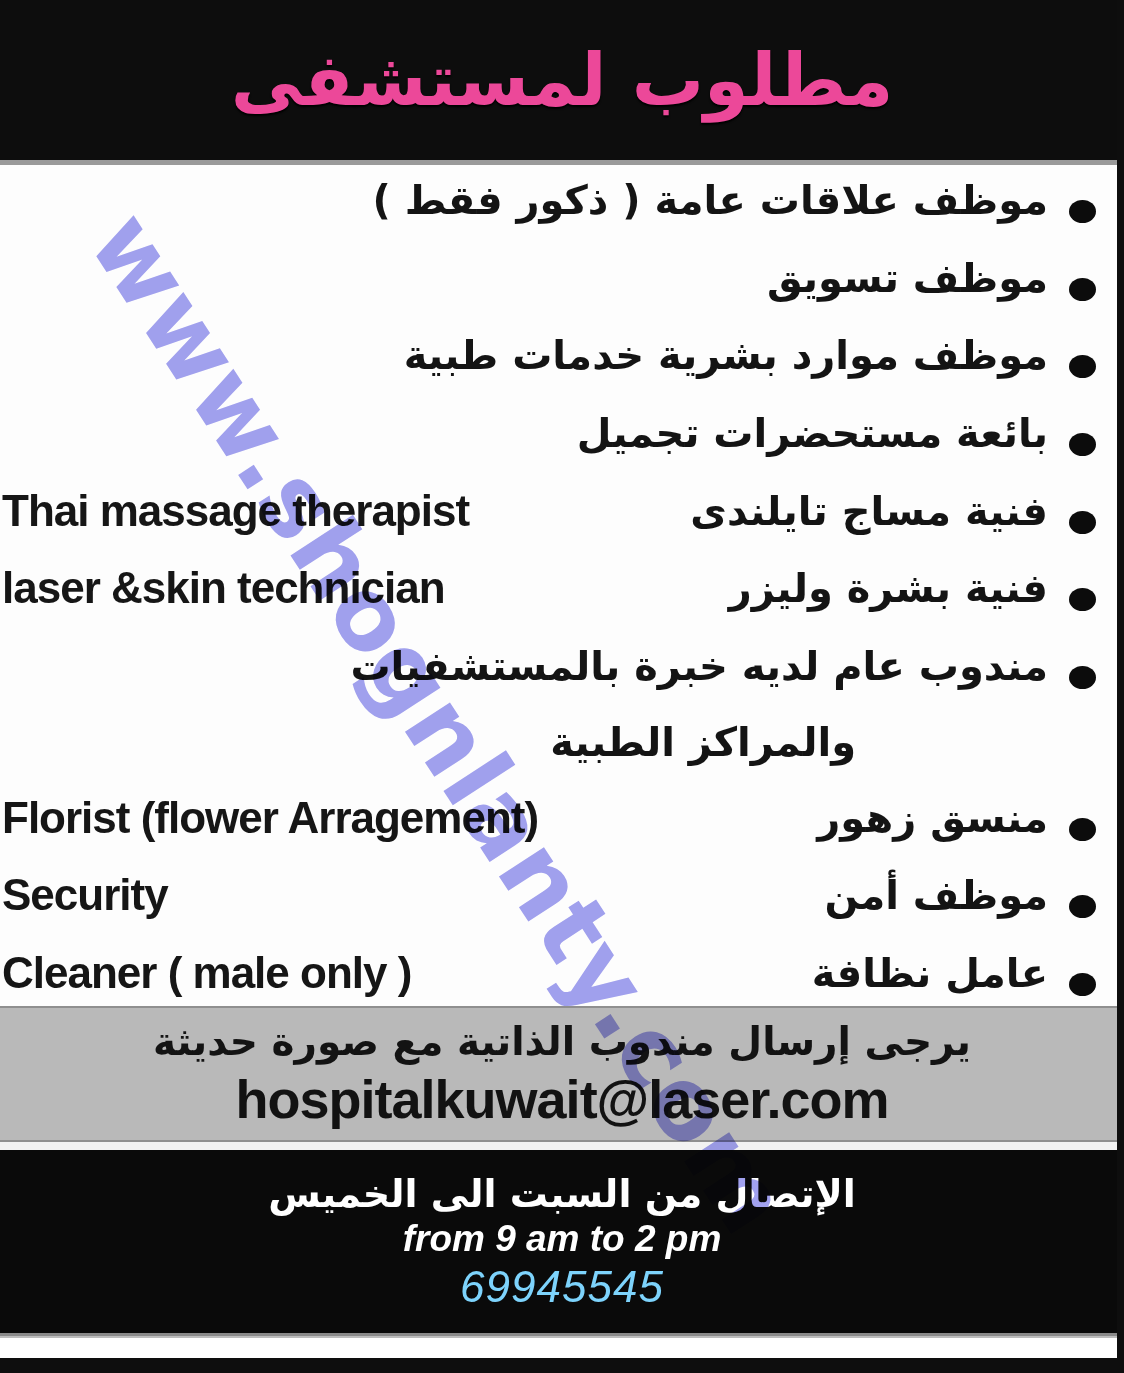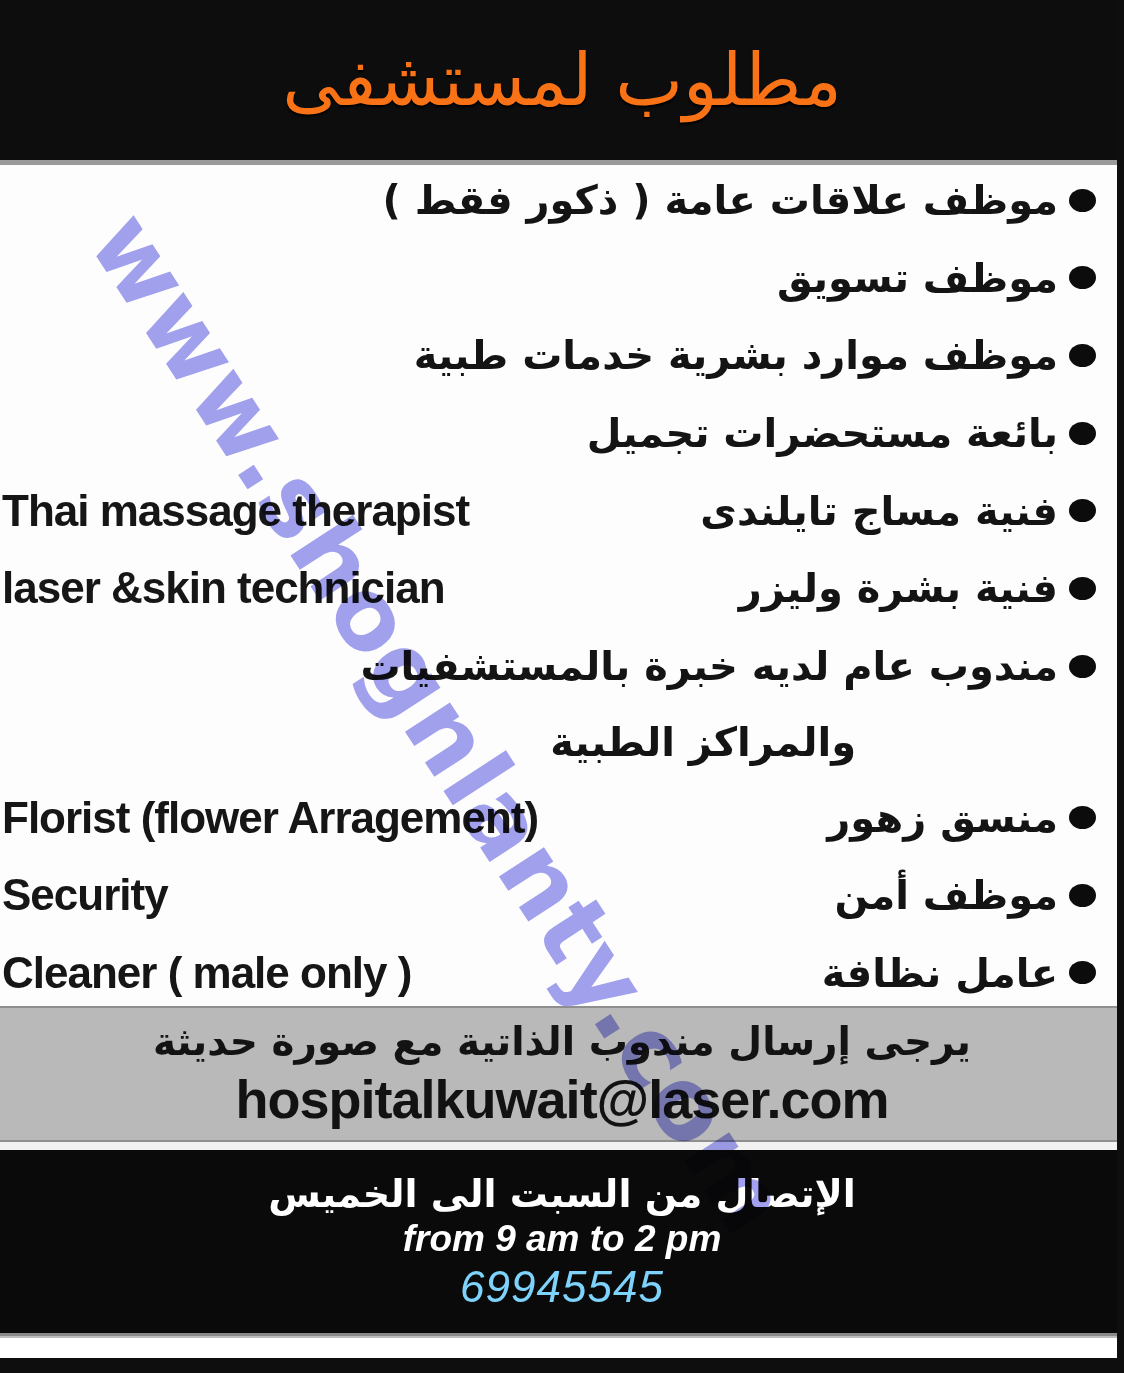--- a/index.html
+++ b/index.html
@@ -15,42 +15,42 @@
     position:absolute;top:0;right:0;width:7px;height:100%;
     background:#0e0e0e;z-index:3;
   }
   
   .header{
     height:160px;background:#0d0d0d;
     display:flex;align-items:center;justify-content:center;
     border-bottom:5px solid #9a9a9a;
   }
   .header .title{
-    color:#f97316;font-size:72px;font-weight:normal;
+    color:#ec4899;font-size:72px;font-weight:bold;
     letter-spacing:2px;direction:rtl;
     text-shadow:0 2px 2px #000;
   }
   
   .jobs{
     box-sizing:border-box;
     height:841px;
     padding:10px 28px 8px 2px;
     display:flex;flex-direction:column;justify-content:space-between;
   }
   .row{
     display:flex;align-items:center;justify-content:space-between;
     min-height:50px;
   }
   .row .en{
     font-family:"Liberation Sans","DejaVu Sans",sans-serif;
     font-weight:bold;font-size:44px;color:#161616;
     letter-spacing:-1px;white-space:nowrap;
   }
   .row .right{
-    margin-left:auto;display:flex;align-items:center;gap:11px;
+    margin-left:auto;display:flex;align-items:flex-end;gap:21px;
   }
   .row .ar{
     direction:rtl;font-weight:bold;font-size:40px;color:#141414;
     white-space:nowrap;
   }
   .bullet{
     display:inline-block;width:27px;height:23px;
     background:#0c0c0c;border-radius:50%;
     flex:0 0 auto;
   }

